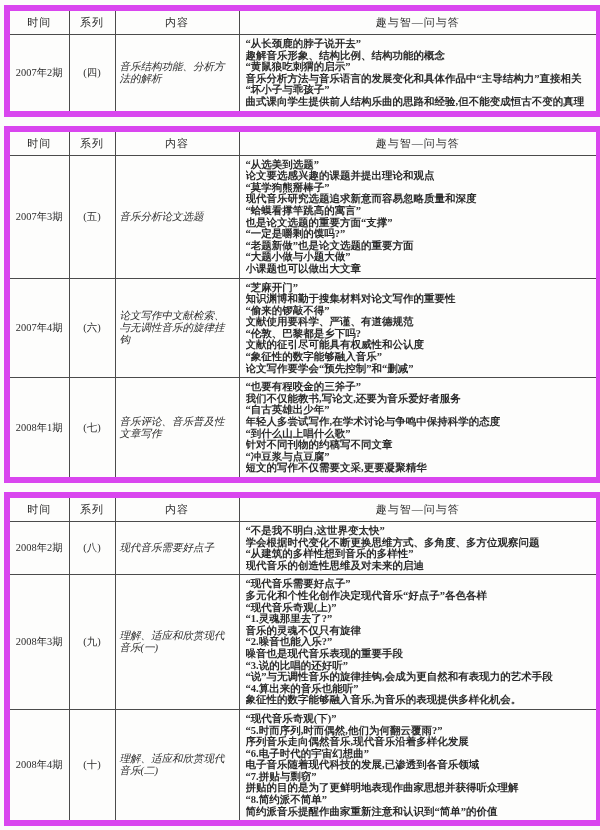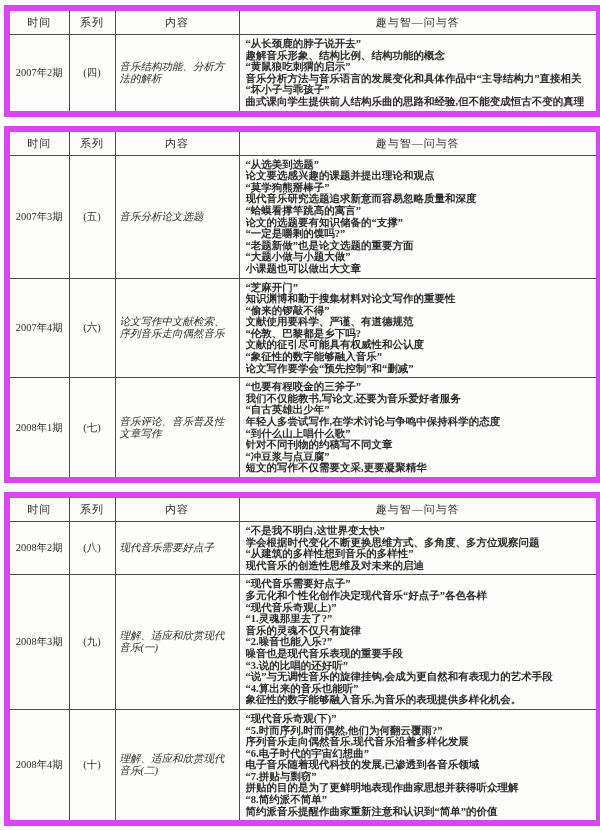--- a/index.html
+++ b/index.html
@@ -125,31 +125,31 @@
           <tr>
             <td class="time-cell">2007年3期</td>
             <td class="series-cell">(五)</td>
             <td class="content-cell">音乐分析论文选题</td>
             <td class="qa-cell">
               <div class="qa-line">“从选美到选题”</div>
               <div class="qa-line">论文要选感兴趣的课题并提出理论和观点</div>
               <div class="qa-line">“莫学狗熊掰棒子”</div>
               <div class="qa-line">现代音乐研究选题追求新意而容易忽略质量和深度</div>
               <div class="qa-line">“蛤蟆看撑竿跳高的寓言”</div>
-              <div class="qa-line">论文的选题要有知识储备的“支撑”</div>
+              <div class="qa-line">也是论文选题的重要方面“支撑”</div>
               <div class="qa-line">“一定是嚼剩的馍吗?”</div>
               <div class="qa-line">“老题新做”也是论文选题的重要方面</div>
               <div class="qa-line">“大题小做与小题大做”</div>
               <div class="qa-line">小课题也可以做出大文章</div>
             </td>
           </tr>
           <tr>
             <td class="time-cell">2007年4期</td>
             <td class="series-cell">(六)</td>
-            <td class="content-cell">论文写作中文献检索、序列音乐走向偶然音乐</td>
+            <td class="content-cell">论文写作中文献检索、与无调性音乐的旋律挂钩</td>
             <td class="qa-cell">
               <div class="qa-line">“芝麻开门”</div>
               <div class="qa-line">知识渊博和勤于搜集材料对论文写作的重要性</div>
               <div class="qa-line">“偷来的锣敲不得”</div>
               <div class="qa-line">文献使用要科学、严谨、有道德规范</div>
               <div class="qa-line">“伦敦、巴黎都是乡下吗?</div>
               <div class="qa-line">文献的征引尽可能具有权威性和公认度</div>
               <div class="qa-line">“象征性的数字能够融入音乐”</div>
               <div class="qa-line">论文写作要学会“预先控制”和“删减”</div>
             </td>

